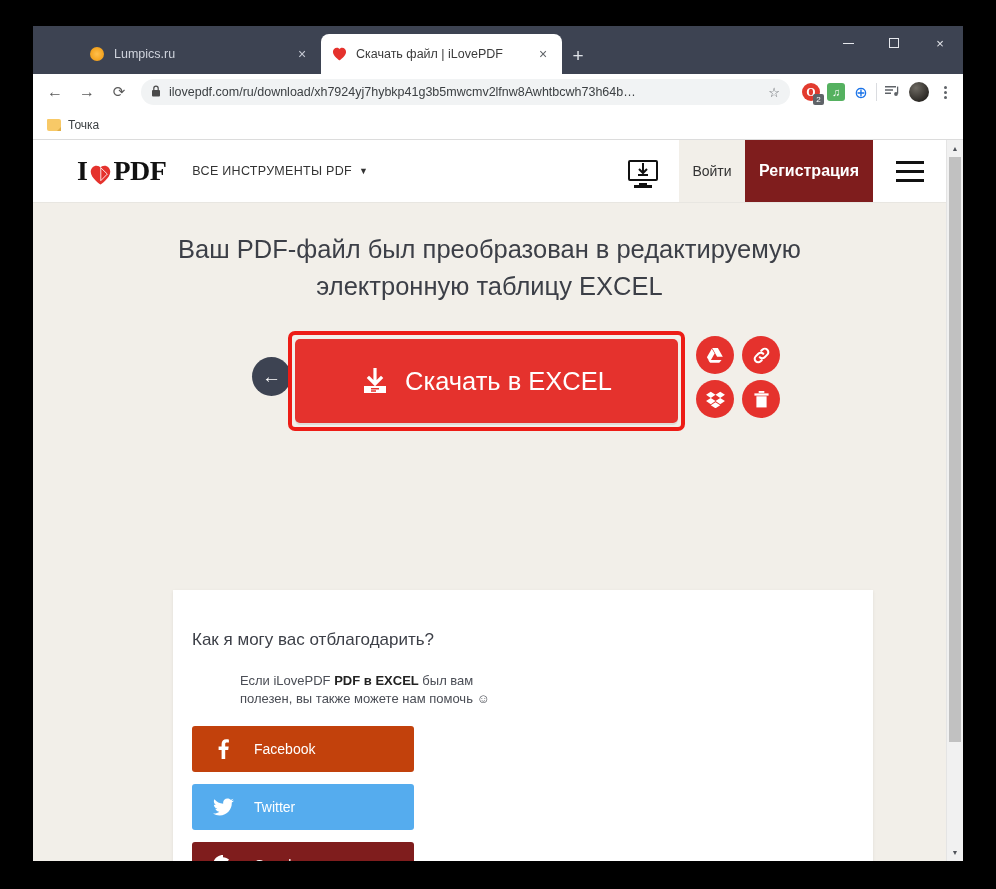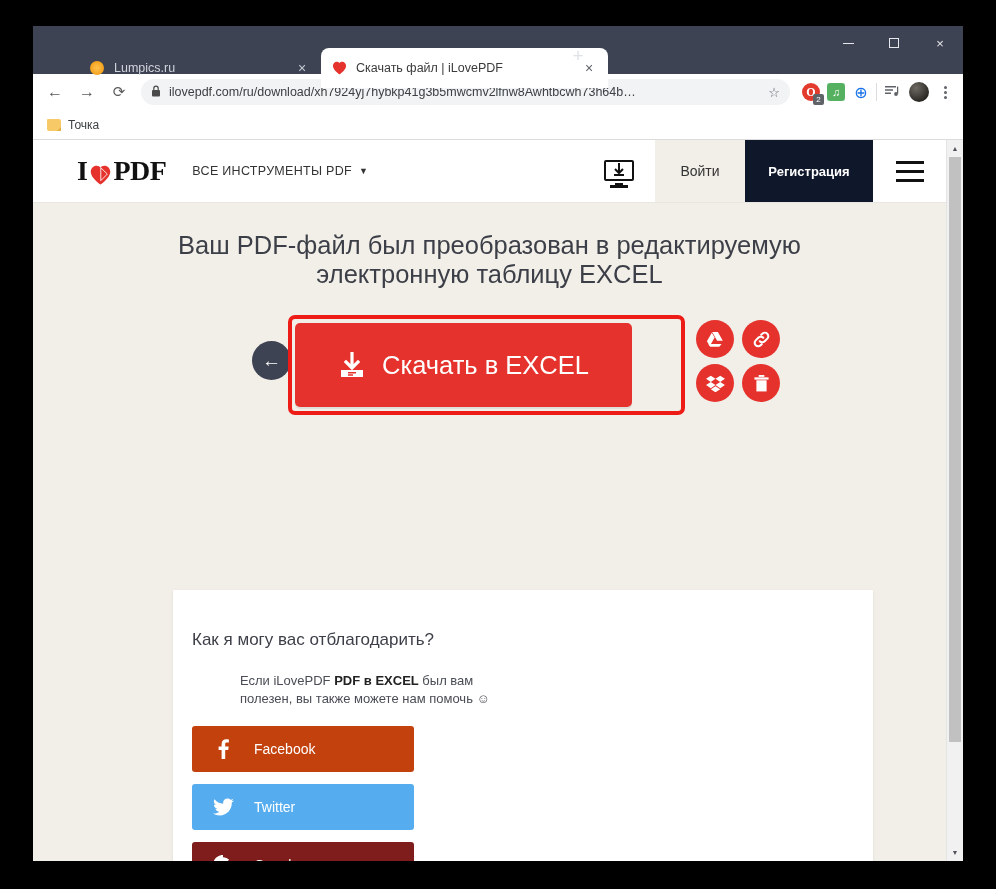--- a/index.html
+++ b/index.html
@@ -25,30 +25,30 @@
   }
 
   
   .tabstrip {
     position: relative;
     height: 48px;
     background: #3d4352;
   }
   .tab {
     position: absolute;
-    top: 22px; height: 40px;
+    top: 8px; height: 40px;
     border-radius: 8px 8px 0 0;
     display: flex; align-items: center;
     padding: 0 10px;
     font-size: 12.5px;
     justify-content: center;
   }
   .tab.inactive { left: 46px; width: 242px; color: #cfd3dc; }
   .tab.active {
-    left: 288px; width: 287px;
+    left: 288px; width: 241px;
     background: #fff; color: #3b3b3b;
   }
   .tab-favicon {
     width: 16px; height: 16px;
     margin-right: 9px;
     display: flex; align-items: center; justify-content: center;
     flex: 0 0 16px;
   }
   .fav-orange {
     width: 14px; height: 14px; border-radius: 50%;
@@ -208,41 +208,41 @@
   }
   .monitor .stand {
     position: absolute; left: 11px; bottom: -3px;
     width: 8px; height: 3px; background: #111;
   }
   .monitor .base {
     position: absolute; left: 6px; bottom: -5px;
     width: 18px; height: 2.5px; background: #111;
   }
   .hdr-login {
-    width: 90px; background: #f2efe9;
+    width: 66px; background: #f2efe9;
     display: flex; align-items: center; justify-content: center;
     font-size: 14px; color: #333;
   }
   .hdr-signup {
-    width: 128px; background: #0f172a;
-    display: flex; align-items: center; justify-content: center;
-    font-size: 13px; color: #fff; font-weight: 700;
+    width: 128px; background: #7f1d1d;
+    display: flex; align-items: center; justify-content: center;
+    font-size: 16px; color: #fff; font-weight: 700;
   }
   .hdr-burger {
     width: 73px; display: flex; flex-direction: column;
     align-items: center; justify-content: center; gap: 6px;
   }
   .hdr-burger i { width: 28px; height: 3px; background: #111; display:block; }
 
   
   .heading {
     text-align: center;
     color: #3c3f47;
     font-size: 25.5px;
-    line-height: 29px;
+    line-height: 37px;
     font-weight: 400;
     padding: 28px 120px 0 120px;
   }
   .downloadrow {
     position: relative;
     height: 120px;
     margin-top: 20px;
   }
   .backbtn {
     position: absolute; left: 219px; top: 32px;
@@ -252,21 +252,21 @@
     color: #fff; font-size: 19px;
   }
   .redhighlight {
     position: absolute; left: 255px; top: 6px;
     width: 397px; height: 100px;
     border: 4px solid #ed1c16;
     border-radius: 7px;
   }
   .dlbtn {
     position: absolute; left: 262px; top: 14px;
-    width: 337px; height: 84px;
+    width: 383px; height: 84px;
     background: #e5322d;
     border-radius: 5px;
     display: flex; align-items: center; justify-content: center;
     color: #fff; font-size: 25.5px;
     box-shadow: 0 2px 0 rgba(0,0,0,0.07);
   }
   .dl-icon { margin-right: 16px; display:flex; align-items:center; }
   .cloudbtns {
     position: absolute; left: 660px; top: 8px;
     width: 92px;

